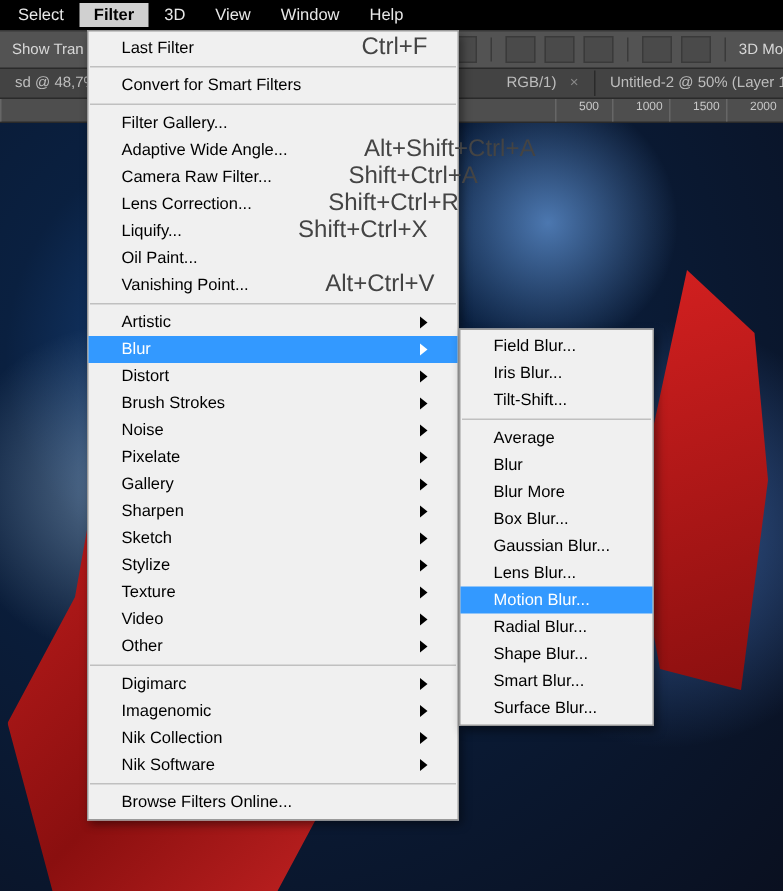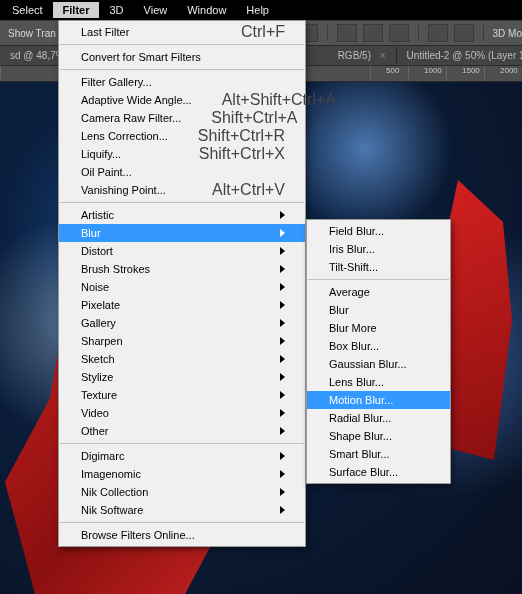--- a/index.html
+++ b/index.html
@@ -69,31 +69,31 @@
 
     
     .menu {
       position: absolute; background: #f0f0f0; border: 1px solid #9a9a9a;
       box-shadow: 2px 3px 6px rgba(0,0,0,.45);
       font-size: 11px; color: #000; z-index: 100;
       padding: 2px 0;
     }
     .menu .row {
       display: flex; align-items: center; justify-content: space-between;
-      height: 18px; padding: 0 20px 0 22px; white-space: nowrap; cursor: default;
+      height: 18px; padding: 0 20px 0 22px; white-space: nowrap; cursor: default; gap: 21px;
     }
     .menu .row .lbl { flex: 1; }
     .menu .row .sc { color: #444; font-size: 16px; margin-left: 30px; }
     .menu .row .arw { width: 0; height: 0; border-top: 4px solid transparent; border-bottom: 4px solid transparent; border-left: 5px solid #000; margin-left: 20px; }
     .menu .row.hl { background: #3399ff; color: #fff; }
     .menu .row.hl .arw { border-left-color: #fff; }
     .menu .divider { height: 1px; background: #c0c0c0; margin: 3px 1px; }
 
     .filter-menu { top: 20px; left: 58px; width: 248px; }
-    .blur-menu { top: 219px; left: 306px; width: 145px; }
+    .blur-menu { top: 219px; left: 306px; width: 130px; }
   </style>
 </head>
 <body>
 
 <div class="canvas-bg"></div>
 <div class="red-fabric"></div>
 <div class="red-fabric2"></div>
 
 <div class="menubar">
   <div class="item">Select</div>
@@ -119,21 +119,21 @@
   <div class="ph-btn"></div>
   <div class="sep"></div>
   <span>3D Mo</span>
 </div>
 
 <div class="tabsrow">
   <div class="tab">
     <span>sd @ 48,7%</span>
   </div>
   <div class="tab" style="margin-left:252px;">
-    <span>RGB/5)</span>
+    <span>RGB/1)</span>
     <span class="x">×</span>
   </div>
   <div class="tab">
     <span>Untitled-2 @ 50% (Layer 1, RG</span>
   </div>
 </div>
 
 <div class="ruler">
   <div class="tick" style="flex:0 0 60px"></div>
   <div class="tick" style="flex:0 0 310px"><span>0</span></div>

